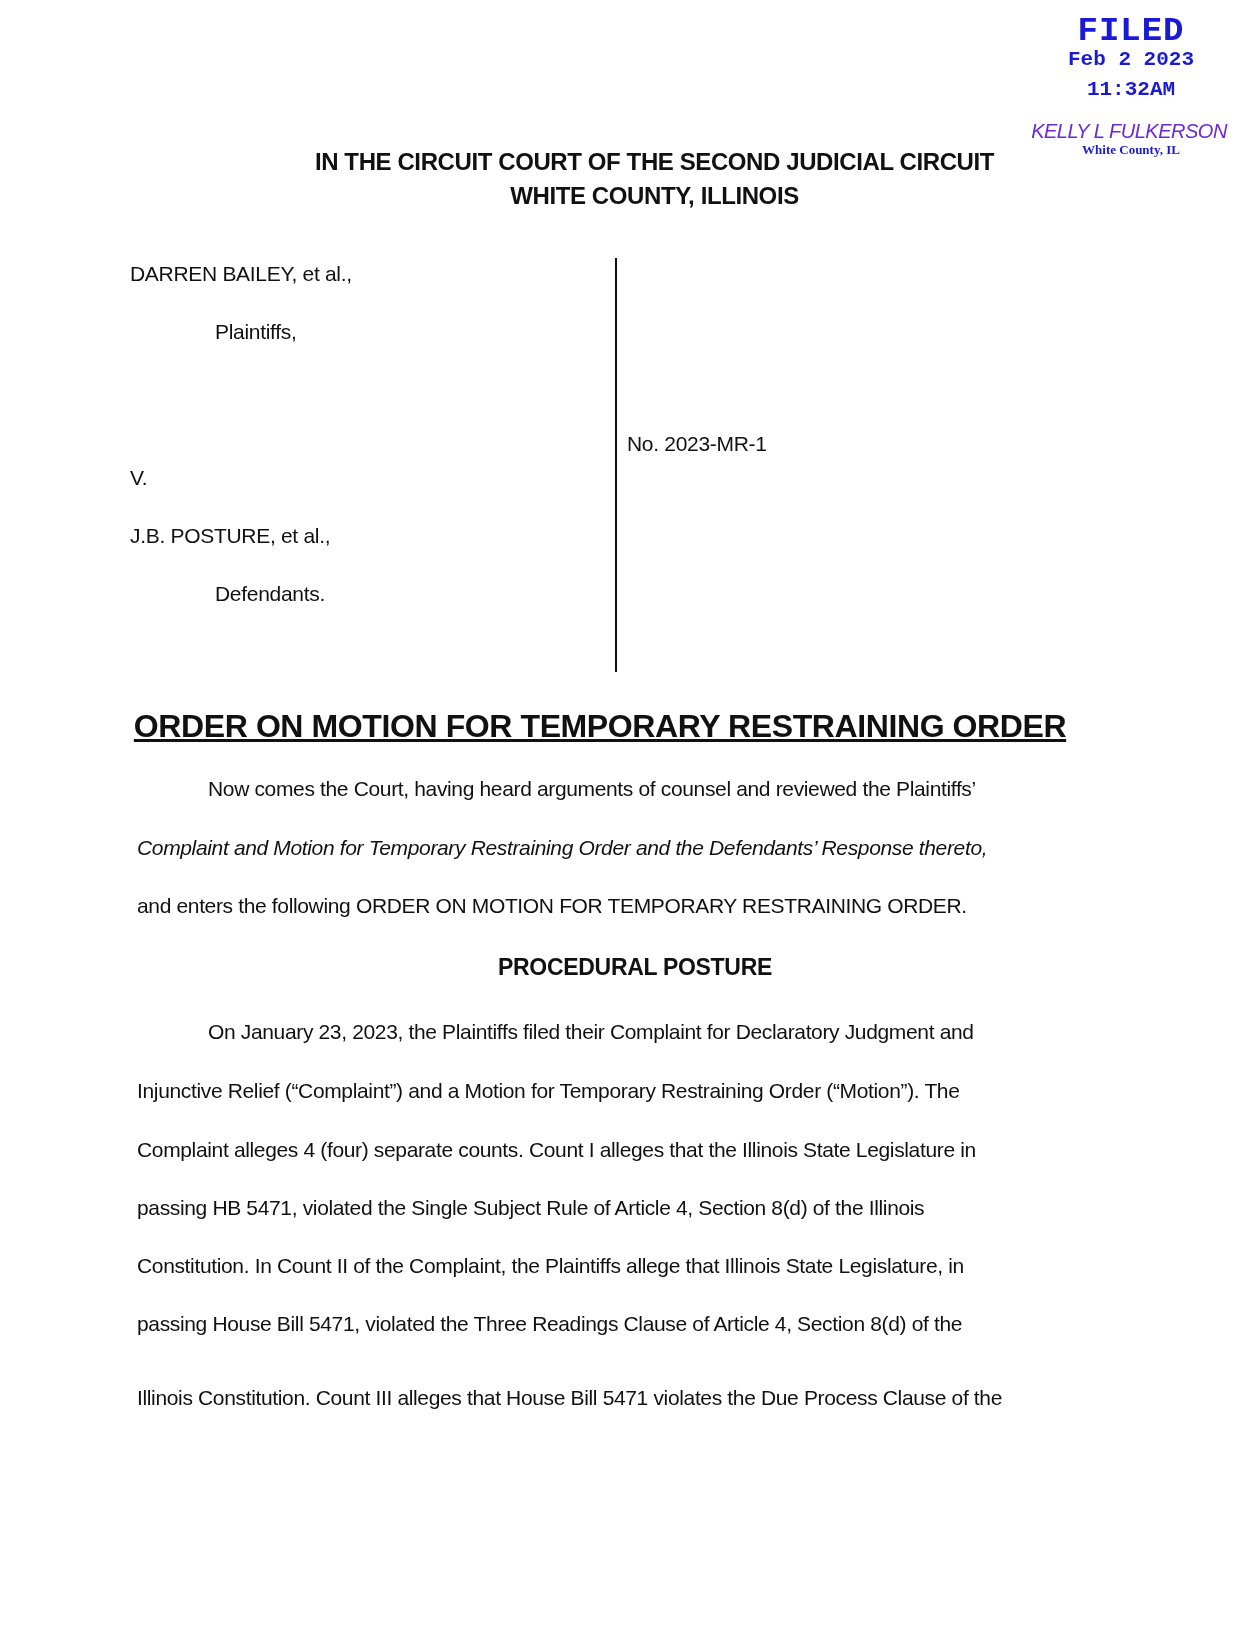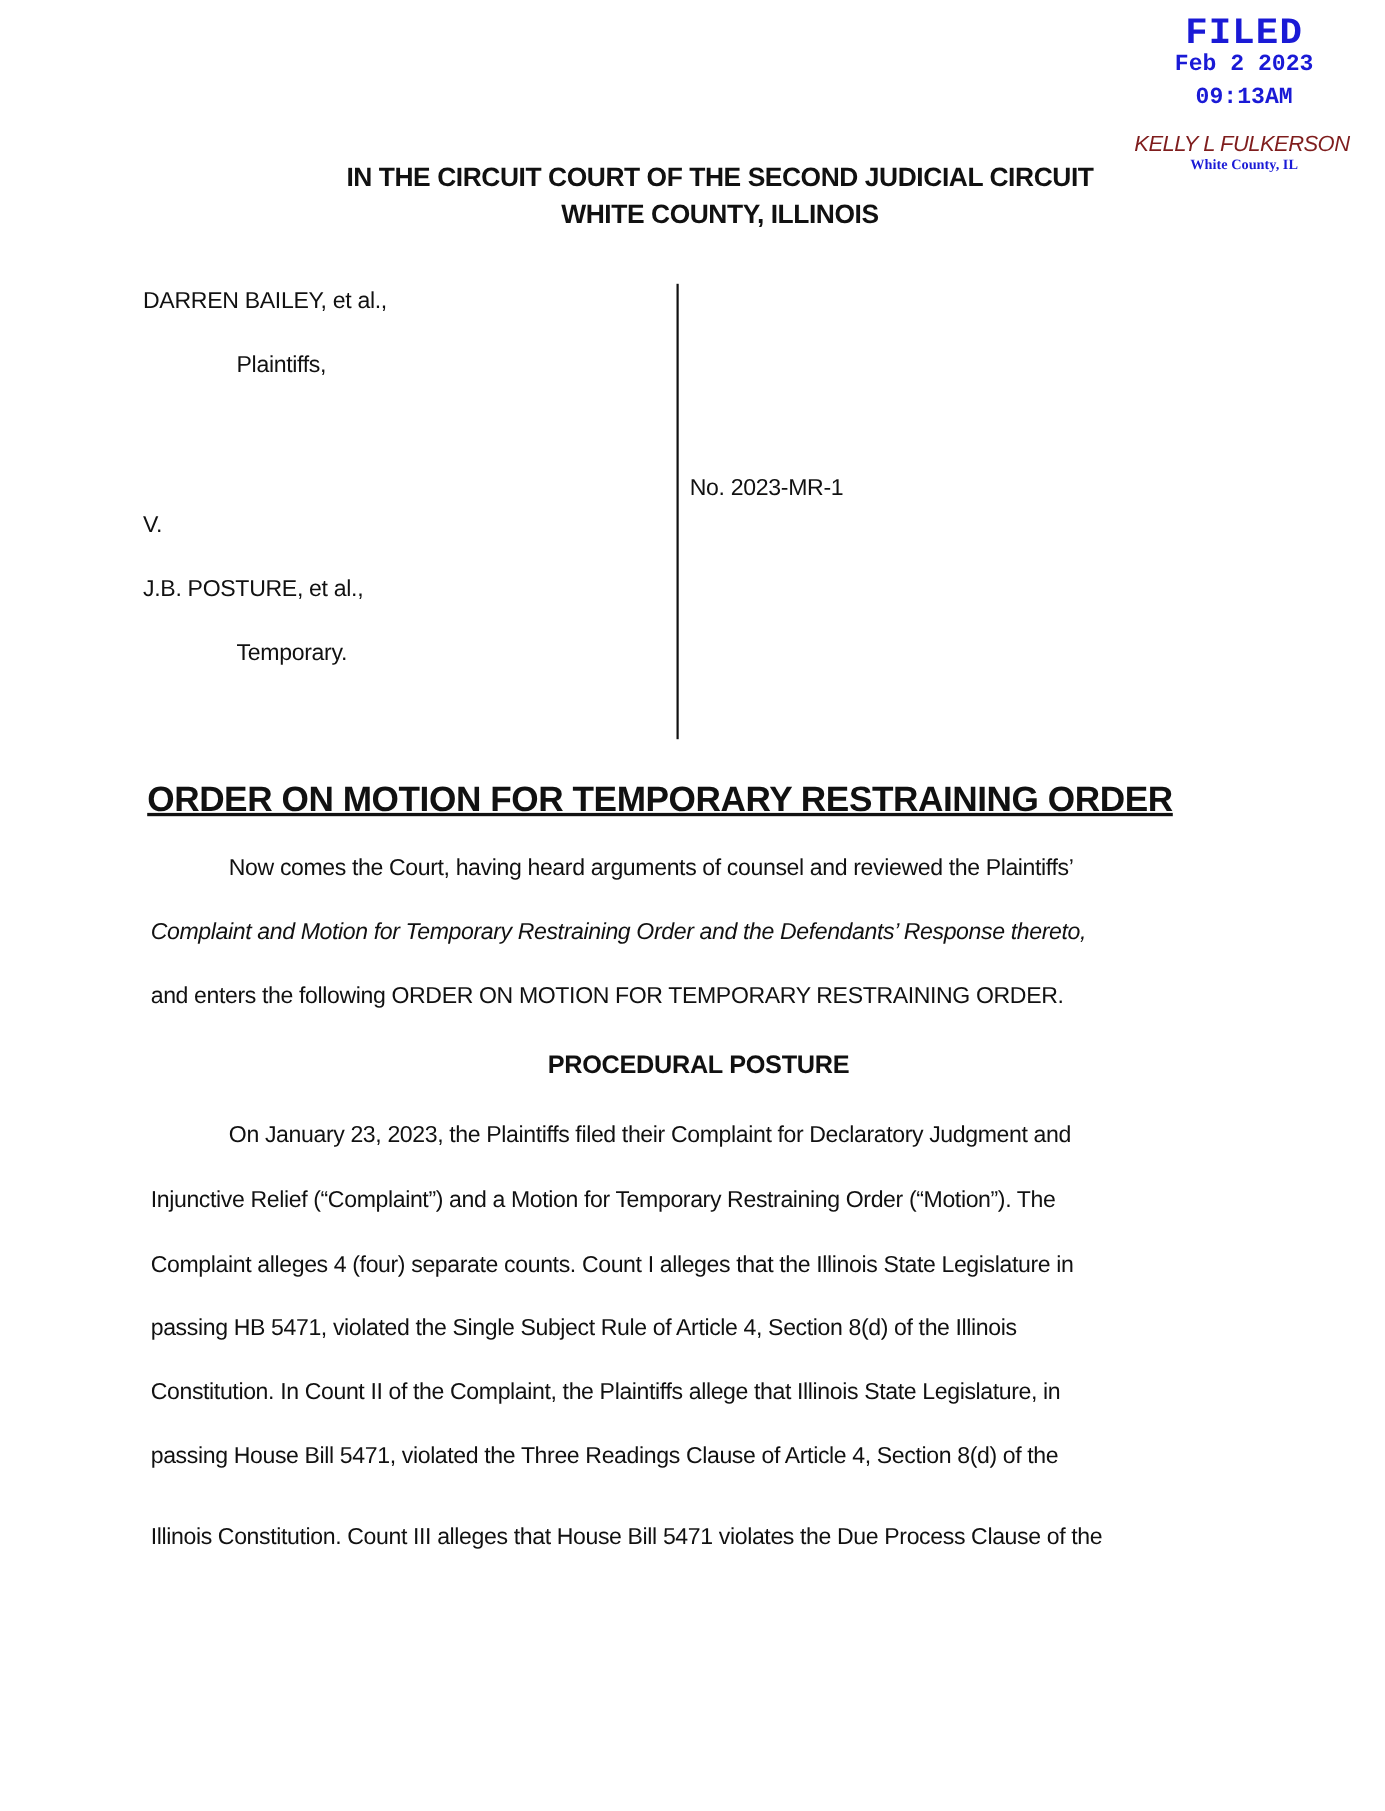--- a/index.html
+++ b/index.html
@@ -6,52 +6,52 @@
   body { width: 1259px; height: 1646px; position: relative; overflow: hidden;
          font-family: "Liberation Sans", "DejaVu Sans", sans-serif; color: #111; }
   .stamp { position: absolute; right: 0; top: 0; width: 300px; text-align: center; color: #1a1ad6; }
   .stamp .filed { font-family: "Liberation Mono", "DejaVu Sans Mono", monospace; font-weight: bold;
                   font-size: 34px; position: absolute; left: 82px; top: 12px; width: 180px; text-align:center; letter-spacing: 1px; }
   .stamp .date { font-family: "Liberation Mono", "DejaVu Sans Mono", monospace; font-weight: bold;
                  font-size: 21px; position: absolute; left: 82px; top: 48px; width: 180px; text-align:center; }
   .stamp .time { font-family: "Liberation Mono", "DejaVu Sans Mono", monospace; font-weight: bold;
                  font-size: 21px; position: absolute; left: 82px; top: 78px; width: 180px; text-align:center; }
   .stamp .clerk { font-family: "Liberation Sans", sans-serif; font-style: italic; font-size: 20px;
-                  position: absolute; left: 40px; top: 120px; width: 260px; text-align:center; color:#7f1d1d; letter-spacing:-0.5px; }
+                  position: absolute; left: 40px; top: 120px; width: 260px; text-align:center; color:#6d28d9; letter-spacing:-0.5px; }
   .stamp .county { font-family: Liberation Serif, serif; font-weight: bold;
                    font-size: 13px; position: absolute; left: 82px; top: 142px; width: 180px; text-align:center; }
   .abs { position: absolute; white-space: nowrap; }
   .court { font-weight: bold; font-size: 24px; letter-spacing: -0.4px; text-align: center; width: 1259px; left: 0; margin-left: 25px; }
   .caption { font-size: 21px; letter-spacing: -0.3px; }
   .vline { position: absolute; left: 615px; top: 258px; width: 2px; height: 414px; background: #111; }
   .title { font-weight: bold; font-size: 32px; text-decoration: underline; letter-spacing: -0.4px; left: 0; width: 1200px; text-align: center; }
   .heading { font-weight: bold; font-size: 23px; letter-spacing: -0.3px; left: 0; width: 1270px; text-align: center; }
   .body-line { font-size: 21px; letter-spacing: -0.35px; left: 137px; }
   .indent { left: 208px; }
 </style>
 </head>
 <body>
 
 <div class="stamp">
   <div class="filed">FILED</div>
   <div class="date">Feb 2 2023</div>
-  <div class="time">09:13AM</div>
+  <div class="time">11:32AM</div>
   <div class="clerk">KELLY L FULKERSON</div>
   <div class="county">White County, IL</div>
 </div>
 
 <div class="abs court" style="top:148px;">IN THE CIRCUIT COURT OF THE SECOND JUDICIAL CIRCUIT</div>
 <div class="abs court" style="top:182px;">WHITE COUNTY, ILLINOIS</div>
 
 <div>
   <div class="abs caption" style="left:130px; top:262px;">DARREN BAILEY, et al.,</div>
   <div class="abs caption" style="left:215px; top:320px;">Plaintiffs,</div>
   <div class="abs caption" style="left:130px; top:466px;">V.</div>
   <div class="abs caption" style="left:130px; top:524px;">J.B. POSTURE, et al.,</div>
-  <div class="abs caption" style="left:215px; top:582px;">Temporary.</div>
+  <div class="abs caption" style="left:215px; top:582px;">Defendants.</div>
   <div class="vline"></div>
   <div class="abs caption" style="left:627px; top:432px;">No. 2023-MR-1</div>
 </div>
 
 <div class="abs title" style="top:708px;">ORDER ON MOTION FOR TEMPORARY RESTRAINING ORDER</div>
 
 <div>
   <div class="abs body-line indent" style="top:777px;">Now comes the Court, having heard arguments of counsel and reviewed the Plaintiffs’</div>
   <div class="abs body-line" style="top:836px;font-style:italic;">Complaint and Motion for Temporary Restraining Order and the Defendants’ Response thereto,</div>
   <div class="abs body-line" style="top:894px;">and enters the following ORDER ON MOTION FOR TEMPORARY RESTRAINING ORDER.</div>

